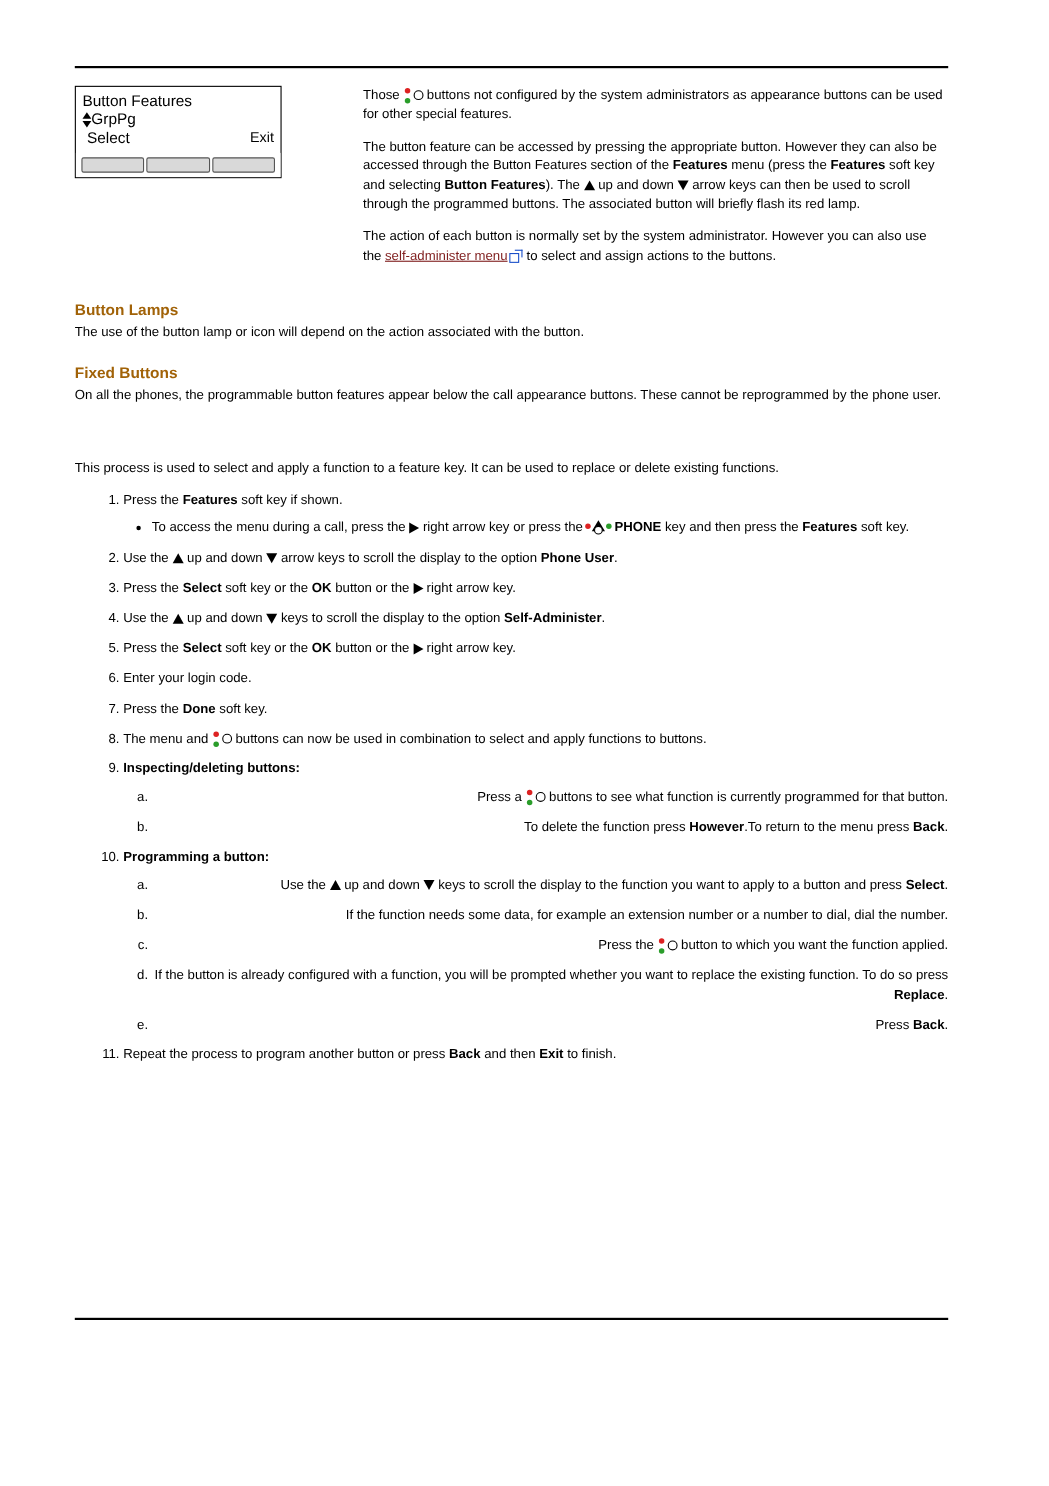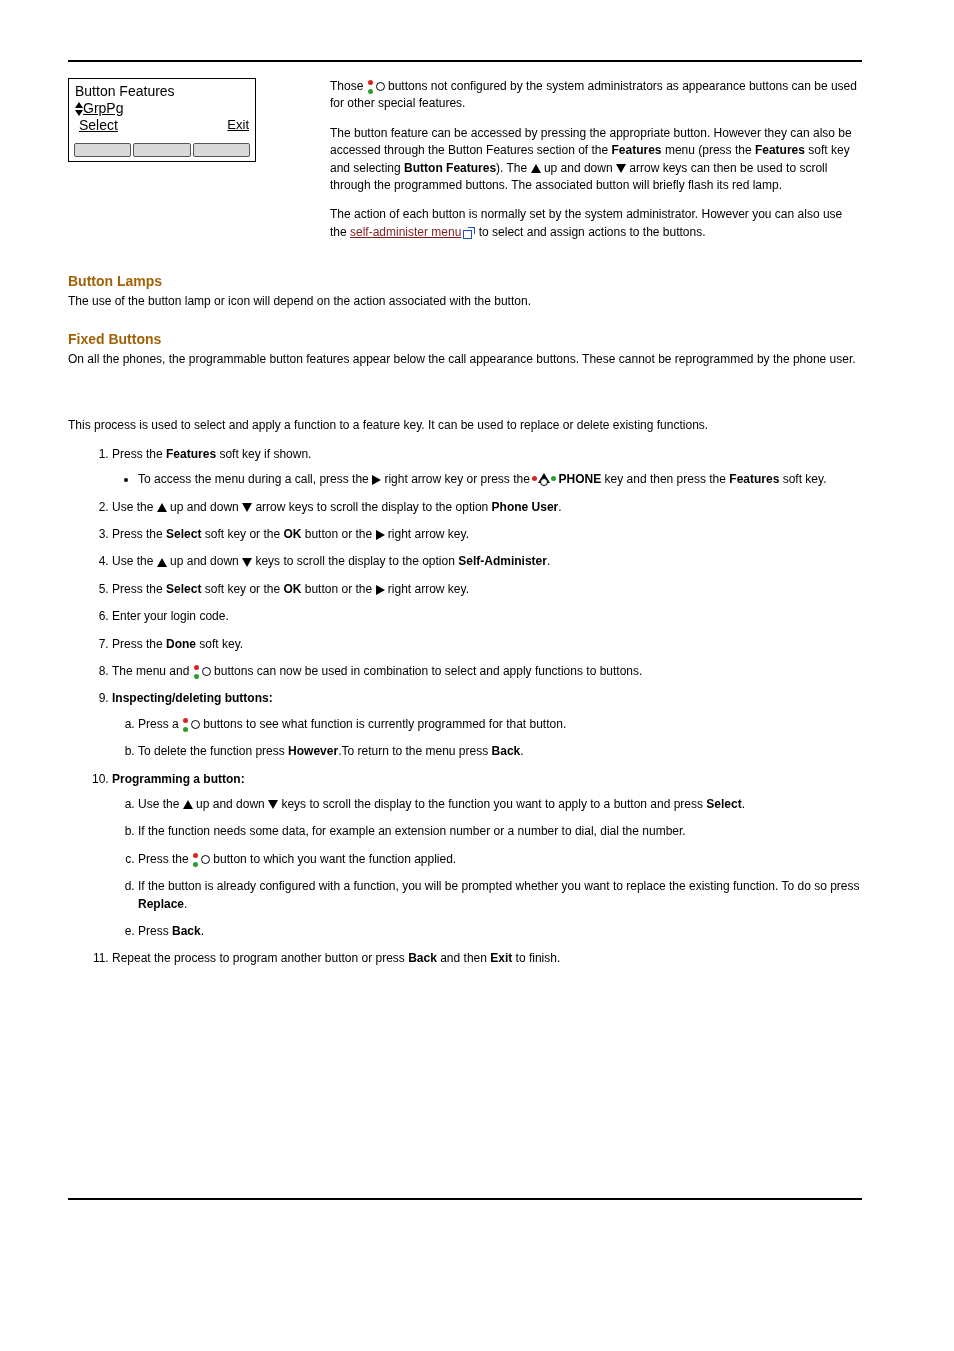--- a/index.html
+++ b/index.html
@@ -36,21 +36,21 @@
     box-sizing: border-box;
   }
   .lcd-screen {
     padding: 4px 6px 6px 6px;
     font-family: Arial, sans-serif;
     font-size: 14px;
     color: #000;
     line-height: 1.2;
   }
   .lcd-line1 { }
-  .lcd-line2 { display:flex; justify-content:space-between; align-items:center;text-decoration:underline; }
+  .lcd-line2 { display:flex; justify-content:space-between; align-items:center; }
   .lcd-select { padding-left: 4px; }
   .lcd-exit { font-size: 13px; }
   .lcd-softkeys {
     display: flex;
     gap: 0;
     background:#fff;
     padding:4px 4px 4px 4px;
     border-top:0;
   }
   .softkey {
@@ -124,21 +124,21 @@
     right:0; top:0;
   }
   .updown-glyph{
     display:inline-block;vertical-align:middle;position:relative;width:8px;height:14px;
   }
   .updown-glyph .u{position:absolute;left:0;top:0;width:0;height:0;border-left:4px solid transparent;border-right:4px solid transparent;border-bottom:6px solid #000;}
   .updown-glyph .d{position:absolute;left:0;bottom:0;width:0;height:0;border-left:4px solid transparent;border-right:4px solid transparent;border-top:6px solid #000;}
 
   ol.main { margin:12px 0 0 0; padding-left: 44px; }
   ol.main > li { margin-bottom: 10px; }
-  ol.sub-alpha { list-style-type: lower-alpha; margin:8px 0 0 0; padding-left:26px; }
+  ol.sub-alpha { list-style-type: lower-alpha; margin:8px 0 0 0; padding-left:26px;text-align:right; }
   ol.sub-alpha > li { margin-bottom:10px; }
   ul.bullets { list-style-type: disc; margin:8px 0 8px 0; padding-left:26px; }
   ul.bullets > li { margin-bottom:8px; }
   .spacer { height: 36px; }
 </style>
 </head>
 <body>
 
 <div class="page">
   <div class="top-rule"></div>

